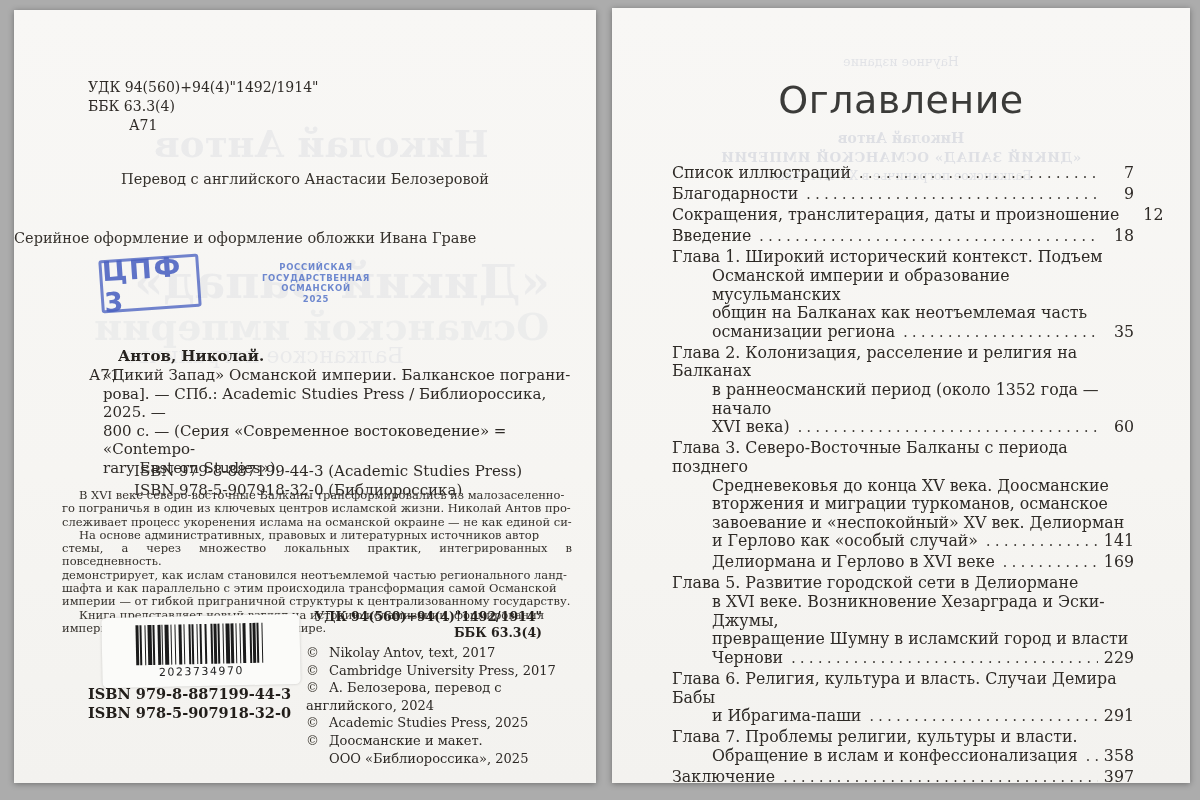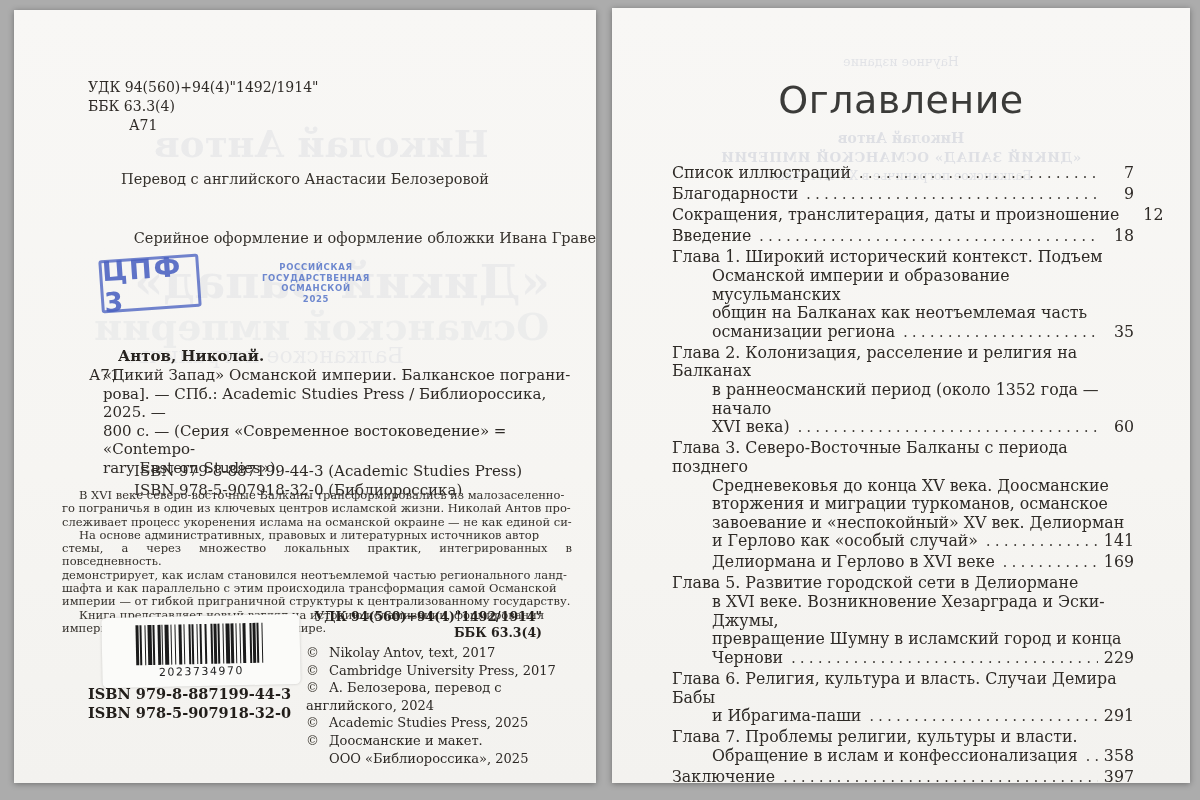--- a/index.html
+++ b/index.html
@@ -6,21 +6,21 @@
   body{width:1200px;height:800px;background:#acacac;font-family:"DejaVu Serif","Liberation Serif",serif;overflow:hidden;}
   .scene{position:relative;width:1200px;height:800px;}
   .page{position:absolute;background:linear-gradient(180deg,#f8f7f5 0%,#f6f5f2 60%,#f3f2ef 100%);box-shadow:0 1px 6px rgba(0,0,0,.35);}
   .page-left{left:14px;top:10px;width:582px;height:773px;}
   .page-right{left:612px;top:8px;width:578px;height:775px;}
 
   
   .udk-top{position:absolute;left:74px;top:68px;font-size:14px;line-height:19px;color:#2f2b27;}
   .udk-top div:nth-child(3){padding-left:41px;}
   .translator{position:absolute;top:161px;left:0;width:100%;text-align:center;font-size:14.5px;color:#35312c;}
-  .design{position:absolute;top:220px;left:0;width:100%;text-align:right;font-size:14.5px;color:#35312c;}
+  .design{position:absolute;top:220px;left:0;width:100%;text-align:left;font-size:14.5px;color:#35312c;}
 
   .stamp-box{position:absolute;left:86px;top:247px;width:94px;height:47px;border:3px solid rgba(74,97,192,.78);border-radius:3px;transform:rotate(-4deg);display:flex;align-items:center;justify-content:center;font-family:"DejaVu Sans",sans-serif;font-size:27px;font-weight:bold;color:rgba(74,97,192,.88);letter-spacing:2px;}
   .library-stamp{position:absolute;left:222px;top:252px;width:160px;text-align:center;font-family:"DejaVu Sans",sans-serif;font-size:8.5px;font-weight:bold;letter-spacing:.7px;line-height:10.5px;color:rgba(86,116,200,.85);}
 
   .biblio-author{position:absolute;left:104px;top:337px;font-weight:bold;font-size:15px;color:#26221e;}
   .biblio-entry{position:absolute;left:89px;top:356px;width:472px;font-size:15px;line-height:18.6px;color:#2e2a26;}
   .biblio-entry .code{position:absolute;left:-14px;top:0;}
   .biblio-entry .bl:first-child{text-indent:34px;}
   .biblio-isbn{position:absolute;left:120px;top:452px;font-size:15px;line-height:19px;color:#2e2a26;}
 
@@ -269,21 +269,21 @@
         <div class="toc-entry">
           <div class="toc-line toc-last cont">
             <span class="txt">Делиормана и Герлово в XVI веке</span>
             <span class="dots">..........................................................................................</span>
             <span class="pagenum">169</span>
           </div>
         </div>
         <div class="toc-entry">
           <div class="toc-line">Глава 5. Развитие городской сети в Делиормане</div>
           <div class="toc-line cont">в XVI веке. Возникновение Хезарграда и Эски-Джумы,</div>
-          <div class="toc-line cont">превращение Шумну в исламский город и конца</div>
+          <div class="toc-line cont">превращение Шумну в исламский город и власти</div>
           <div class="toc-line toc-last cont">
             <span class="txt">Чернови</span>
             <span class="dots">..........................................................................................</span>
             <span class="pagenum">229</span>
           </div>
         </div>
         <div class="toc-entry">
           <div class="toc-line">Глава 6. Религия, культура и власть. Случаи Демира Бабы</div>
           <div class="toc-line toc-last cont">
             <span class="txt">и Ибрагима-паши</span>

